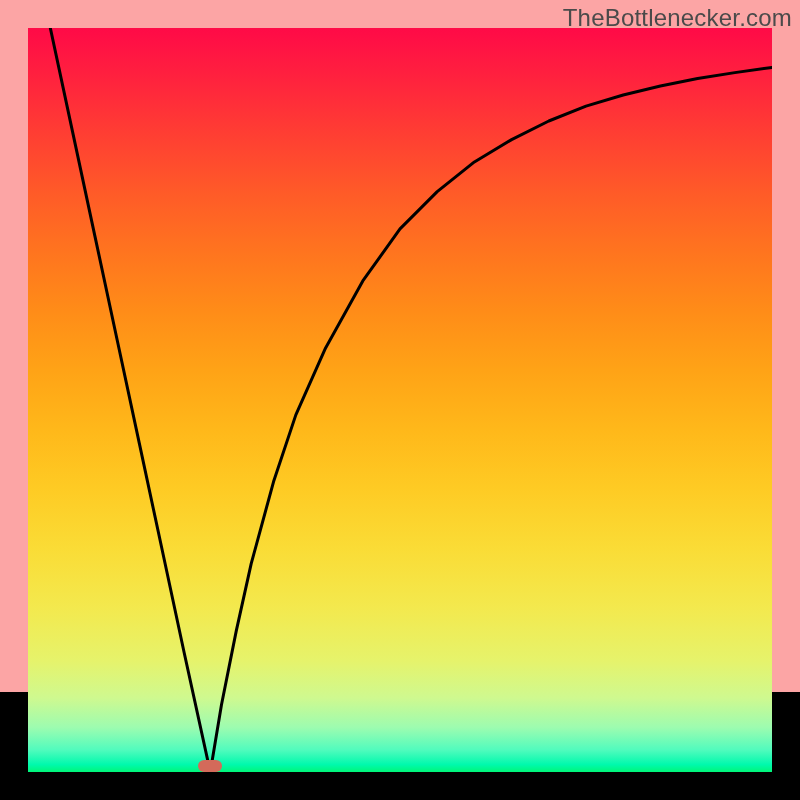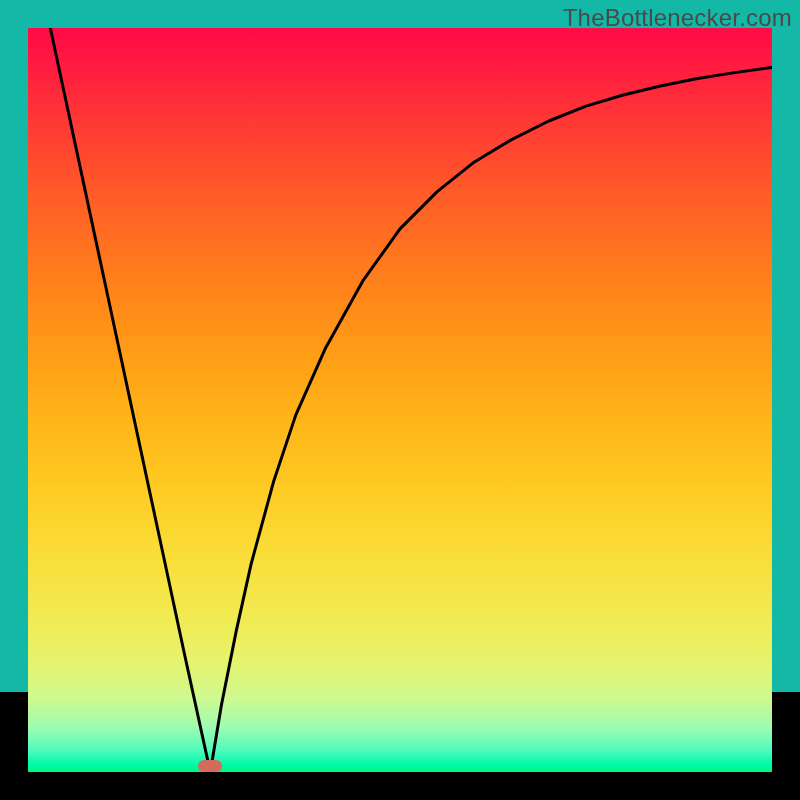--- a/index.html
+++ b/index.html
@@ -10,21 +10,21 @@
     background: #000;
     overflow: hidden;
     font-family: Arial, Helvetica, sans-serif;
   }
   .frame {
     position: absolute;
     left: 0;
     top: 0;
     width: 800px;
     height: 692px;
-    background: #14b8a6;
+    background: #fca5a5;
   }
   .plot-area {
     position: absolute;
     left: 28px;
     top: 28px;
     width: 744px;
     height: 744px;
     overflow: hidden;
   }
   .gradient {

